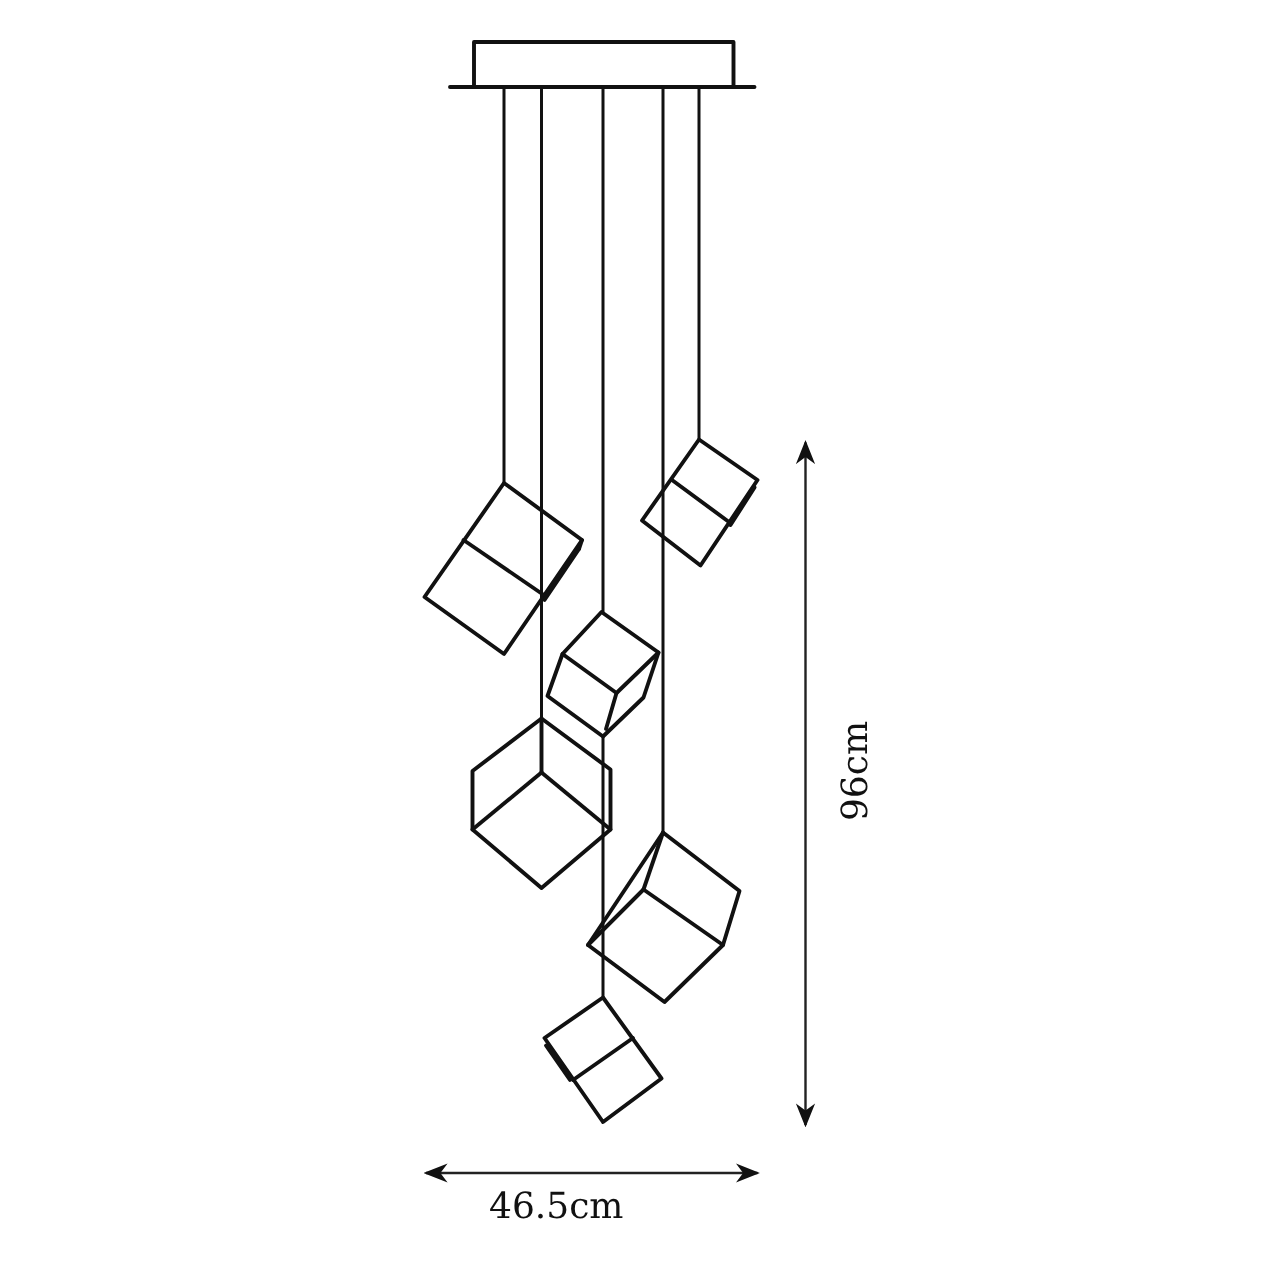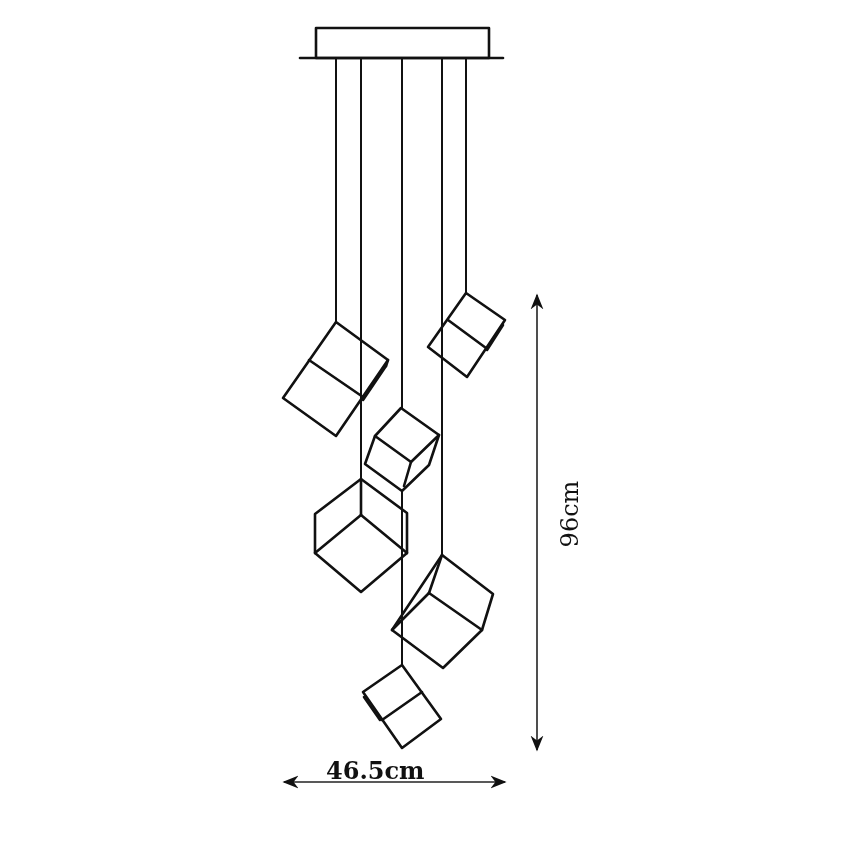--- a/index.html
+++ b/index.html
@@ -2,21 +2,21 @@
 <html><head>
   <meta charset="utf-8">
   <style>
     html, body { margin: 0; padding: 0; background: #ffffff; }
     body { width: 851px; height: 851px; position: relative; overflow: hidden; }
     svg { position: absolute; left: 0; top: 0; }
     .ln { stroke: #111111; stroke-width: 2.6; fill: none; stroke-linejoin: round; stroke-linecap: round; }
     .cable { stroke: #111111; stroke-width: 2; fill: none; }
     .dim { stroke: #222222; stroke-width: 1.6; fill: none; }
     .lbl { position: absolute; font-family: "DejaVu Serif", "Liberation Serif", serif; font-size: 24px; color: #111111; white-space: nowrap; }
-    .lbl-w { left: 326px; top: 756px; font-weight: bold; }
+    .lbl-w { left: 326px; top: 790px; }
     .lbl-h { left: 530px; top: 500px; transform: rotate(-90deg); transform-origin: center center; width: 80px; text-align: center; }
   </style>
 </head>
 <body>
 
 <svg width="851" height="851" viewBox="0 0 851 851">
   <defs>
     <marker id="arr" viewBox="0 0 10 10" refX="9" refY="5" markerWidth="10" markerHeight="10" orient="auto-start-reverse">
       <path d="M0,1 L10,5 L0,9 L3,5 z" fill="#111"></path>
     </marker>

